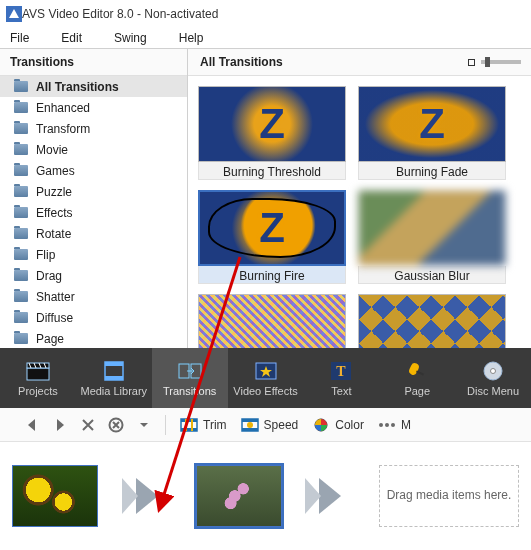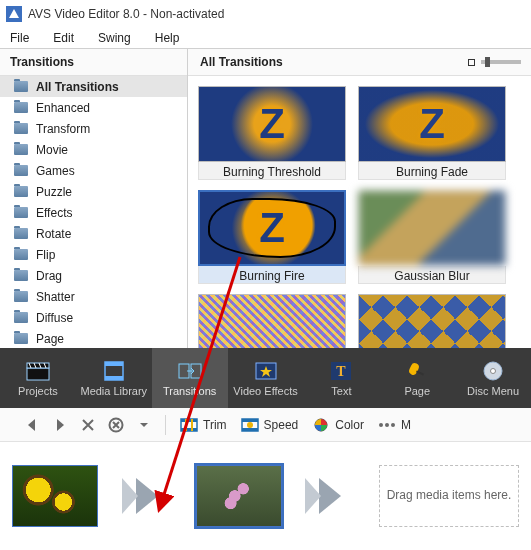--- a/index.html
+++ b/index.html
@@ -12,33 +12,32 @@
     height: 550px;
     overflow: hidden;
     position: relative;
   }
 
   
   .titlebar {
     height: 28px;
     display: flex;
     align-items: center;
-    gap: 6px;
     padding: 0 6px;
     background: #fff;
   }
   .app-icon { width: 16px; height: 16px; }
   .title-text { font-size: 12px; color: #333; }
 
   
   .menubar {
     height: 20px;
     display: flex;
     align-items: center;
-    gap: 12px;
+    gap: 20px;
     padding: 0 4px;
     background: #fff;
   }
   .menubar span { padding: 2px 6px; font-size: 12px; cursor: default; }
 
   
   .content-row {
     display: flex;
     height: 300px;
     border-top: 1px solid #d0d0d0;

